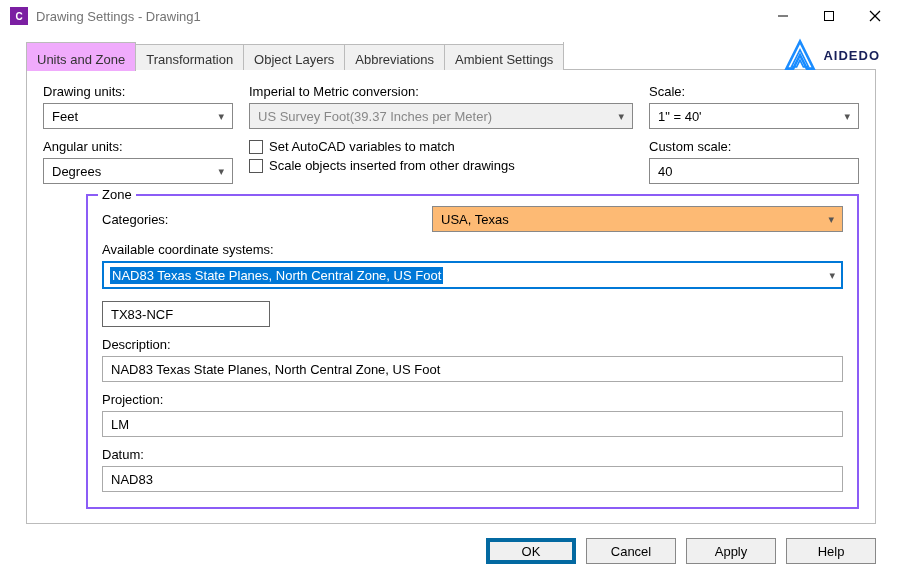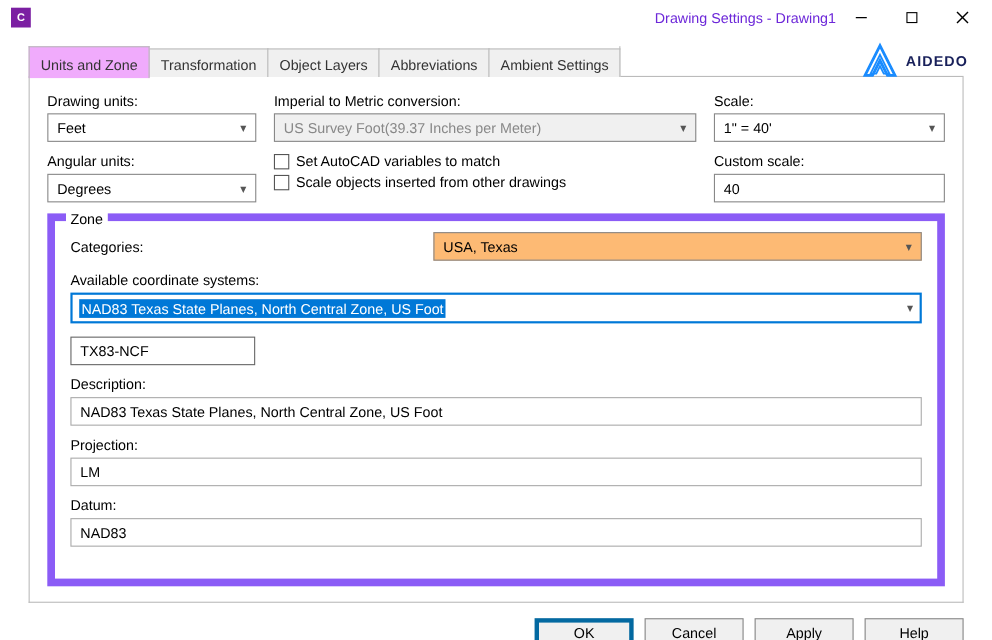--- a/index.html
+++ b/index.html
@@ -1,41 +1,41 @@
 <!DOCTYPE html>
 <html><head>
 <meta charset="utf-8">
 <style>
   * { box-sizing: border-box; font-family: "Segoe UI", Tahoma, sans-serif; font-size: 13px; }
   body { margin: 0; background: #fff; }
   .window { width: 902px; height: 582px; background: #fff; position: relative; }
   .titlebar { display: flex; align-items: center; height: 32px; padding: 0 4px 0 10px; }
   .titlebar .app-icon { width: 18px; height: 18px; background: #7b1fa2; display: flex; align-items: center; justify-content: center; color: #fff; font-size: 10px; font-weight: bold; margin-right: 8px; }
-  .titlebar .title { flex: 1; color: #6d28d9; text-align: right; }
+  .titlebar .title { flex: 1; color: #737373; }
   .titlebar .ctrls { display: flex; }
   .titlebar .ctrl { width: 46px; height: 32px; display: flex; align-items: center; justify-content: center; color: #000; }
   .titlebar .ctrl svg { width: 12px; height: 12px; }
   .brand { position: absolute; right: 22px; top: 38px; display: flex; align-items: center; gap: 6px; font-size: 26px; font-weight: bold; letter-spacing: 1px; color: #18205a; z-index: 5; }
   .brand svg { width: 34px; height: 34px; }
   .content { padding: 10px 26px 0 26px; }
   .tabs { display: flex; border-bottom: 1px solid #bbb; height: 28px; }
   .tab { padding: 4px 10px 0 10px; border: 1px solid #bbb; border-bottom: none; margin-right: -1px; background: #fff; color: #333; display: flex; align-items: center; position: relative; }
   .tab.active { background: #f0abfc; height: 29px; z-index: 2; }
   .tab:not(.active) { background: #f0f0f0; height: 26px; margin-top: 2px; }
   .tabend { border-left: 1px solid #bbb; }
   .panel { border: 1px solid #bbb; border-top: none; padding: 14px 16px; }
   .row3 { display: grid; grid-template-columns: 190px 1fr 210px; gap: 16px; margin-bottom: 10px; }
   .lbl { color: #000; margin-bottom: 4px; }
   .select, .inputbox { height: 26px; border: 1px solid #888; background: #fff; padding: 0 8px; display: flex; align-items: center; justify-content: space-between; width: 100%; }
   .select.disabled { background: #f0f0f0; color: #888; }
   .sel-val { white-space: nowrap; overflow: hidden; }
   .chev { color: #555; font-size: 11px; margin-left: 6px; }
   .chklabel { display: flex; align-items: center; gap: 6px; margin-bottom: 4px; color: #000; }
   .chkbox { width: 14px; height: 14px; border: 1px solid #555; background: #fff; }
-  .fieldset { border: 7px solid #8b5cf6; margin-top: 6px; padding: 10px 14px 29px 14px; position: relative; }
+  .fieldset { border: 2px solid #8b5cf6; margin-top: 6px; padding: 10px 14px 15px 14px; position: relative; margin-left: 43px; }
   .legend { position: absolute; top: -9px; left: 10px; background: #fff; padding: 0 4px; color: #000; }
   .fsrow { display: flex; align-items: center; margin-bottom: 10px; }
   .fsrow .lbl2 { color: #000; }
   .big-select { flex: 1; height: 26px; border: 1px solid #888; background: #fdba74; display: flex; align-items: center; justify-content: space-between; padding: 0 8px; }
   .avail-box { width: 100%; height: 28px; border: 2px solid #0078d7; background: #fff; display: flex; align-items: center; justify-content: space-between; padding: 0 6px; margin-bottom: 12px; }
   .avail-box .hl { background: #0078d7; color: #fff; padding: 1px 2px; }
   .readonly-box { width: 100%; height: 26px; border: 1px solid #aaa; background: #fff; padding: 0 8px; display: flex; align-items: center; color: #000; margin-bottom: 10px; }
   .small-input { width: 168px; height: 26px; border: 1px solid #666; background: #fff; padding: 0 8px; display: flex; align-items: center; }
   .buttonbar { display: flex; justify-content: flex-end; gap: 10px; padding: 14px 26px 14px 0; }
   .btn { width: 90px; height: 26px; border: 1px solid #888; background: #f0f0f0; display: flex; align-items: center; justify-content: center; color: #000; }

